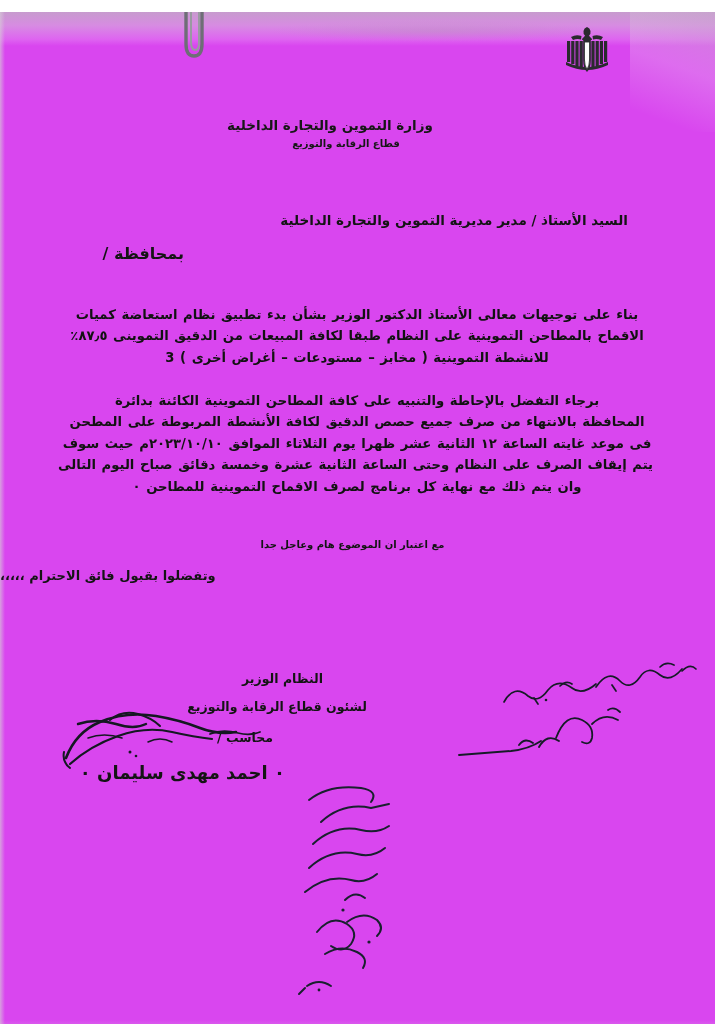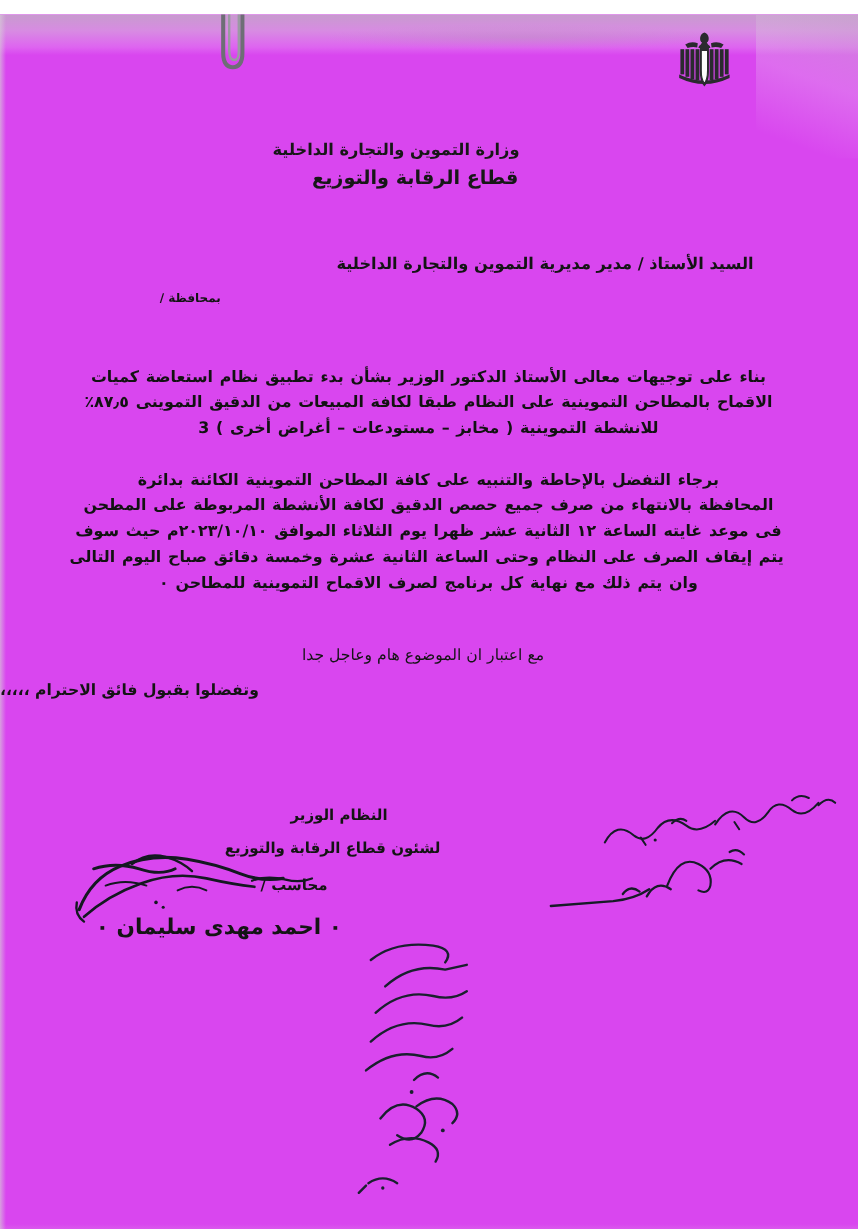--- a/index.html
+++ b/index.html
@@ -83,37 +83,37 @@
     top: 103px;
     left: 0;
     width: 660px;
     text-align: center;
     font-weight: bold;
     font-size: 13.5px;
     line-height: 1.55;
     letter-spacing: 0.3px;
     color: #171717;
   }
-  .org-header .l2 { font-size: 16px; padding-left: 32px; }
+  .org-header .l2 { font-size: 10px; padding-left: 32px; }
 
   
   .addressee {
     position: absolute;
     top: 200px;
     right: 87px;
     font-weight: bold;
     font-size: 13.5px;
     color: #141414;
   }
   .addressee-sub {
     position: absolute;
     top: 232px;
     right: 531px;
     font-weight: bold;
-    font-size: 10px;
+    font-size: 16px;
     color: #141414;
   }
 
   
   .greeting {
     position: absolute;
     top: 261px;
     right: 0;
     width: 715px;
     text-align: center;
@@ -144,22 +144,22 @@
   .para.p2 .ln { text-align: center; }
 
   
   .closing-1 {
     position: absolute;
     top: 527px;
     right: 0; width: 715px;
     text-align: center;
     padding-right: 10px;
     box-sizing: border-box;
-    font-weight: normal;
-    font-size: 13px;
+    font-weight: bold;
+    font-size: 10px;
     color: #141414;
   }
   .closing-2 {
     position: absolute;
     top: 556px;
     right: 0; width: 715px;
     text-align: left;
     padding-right: 18px;
     box-sizing: border-box;
     font-weight: bold;

